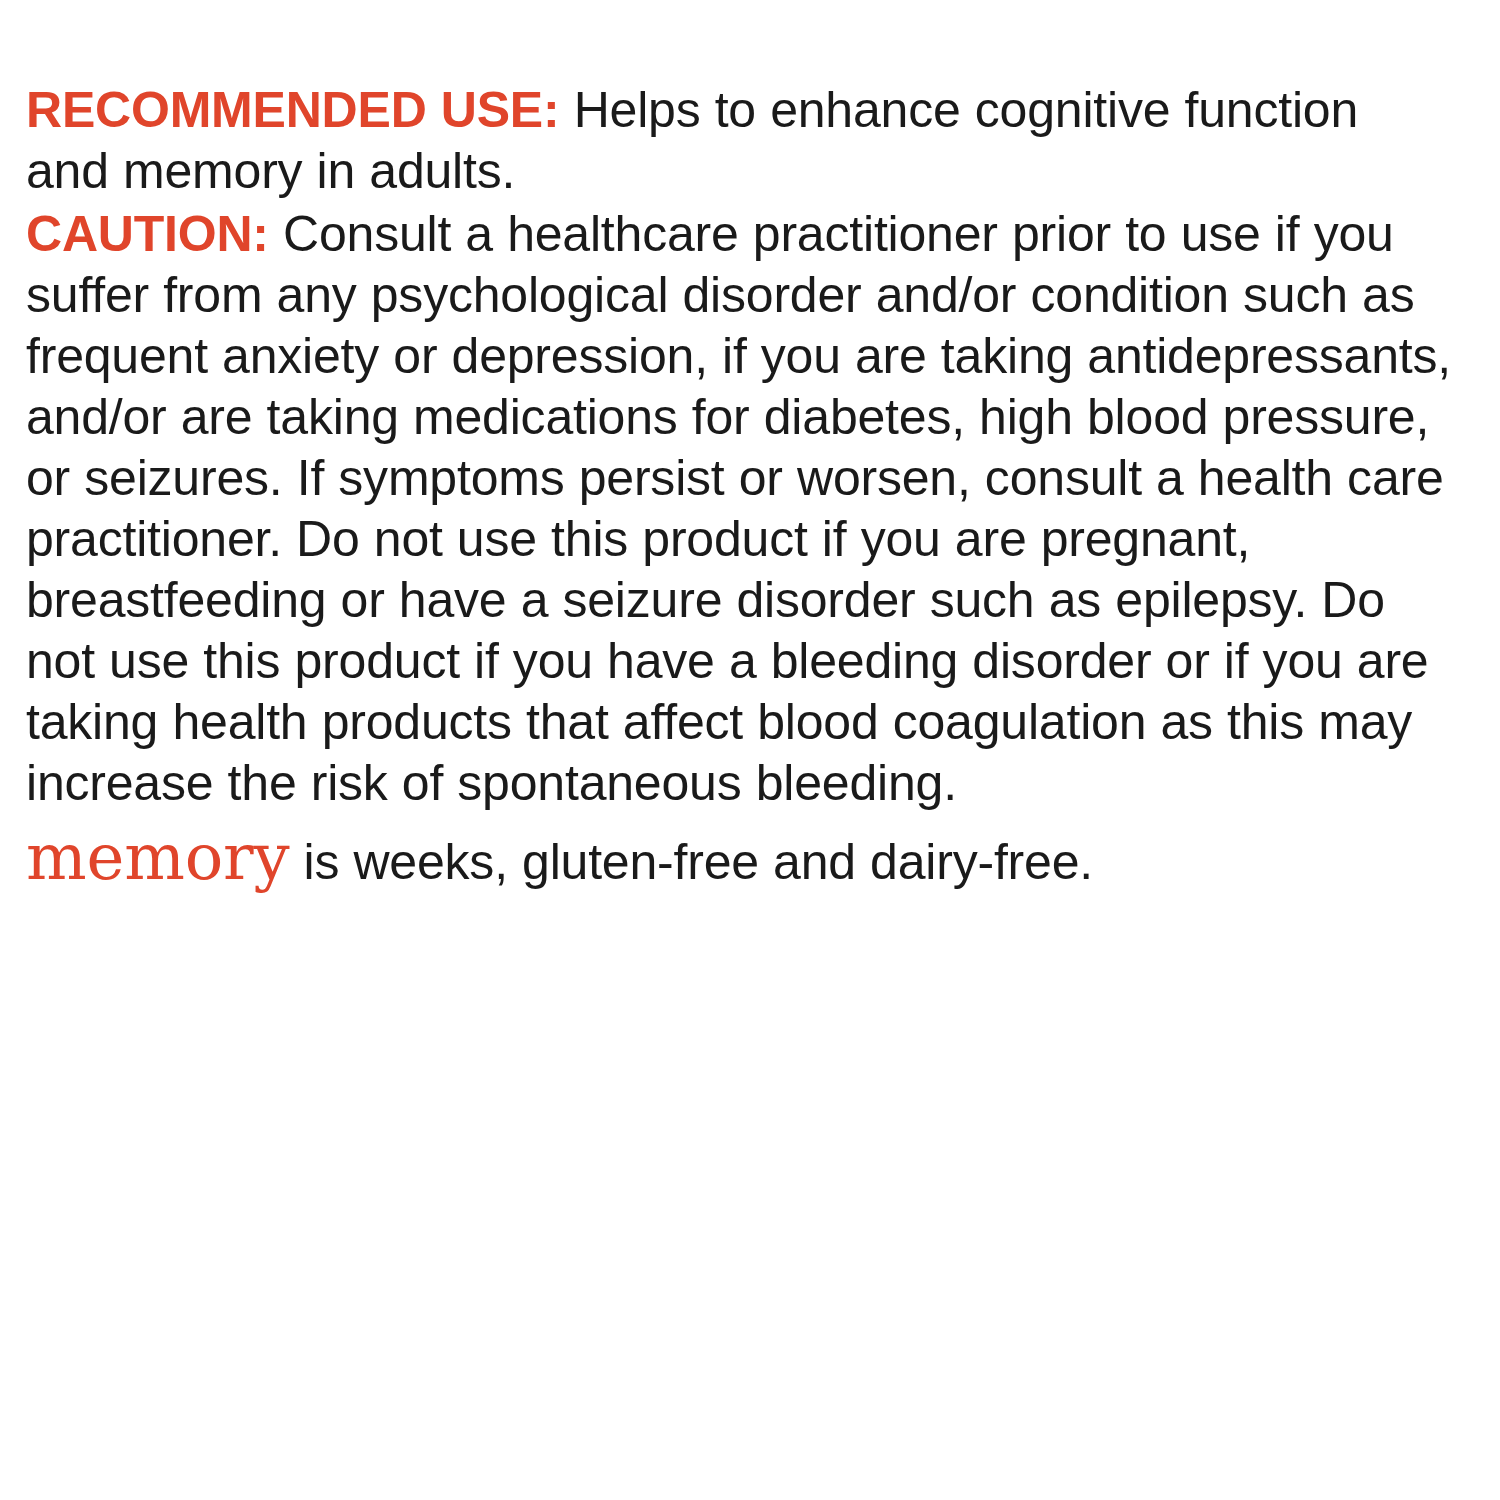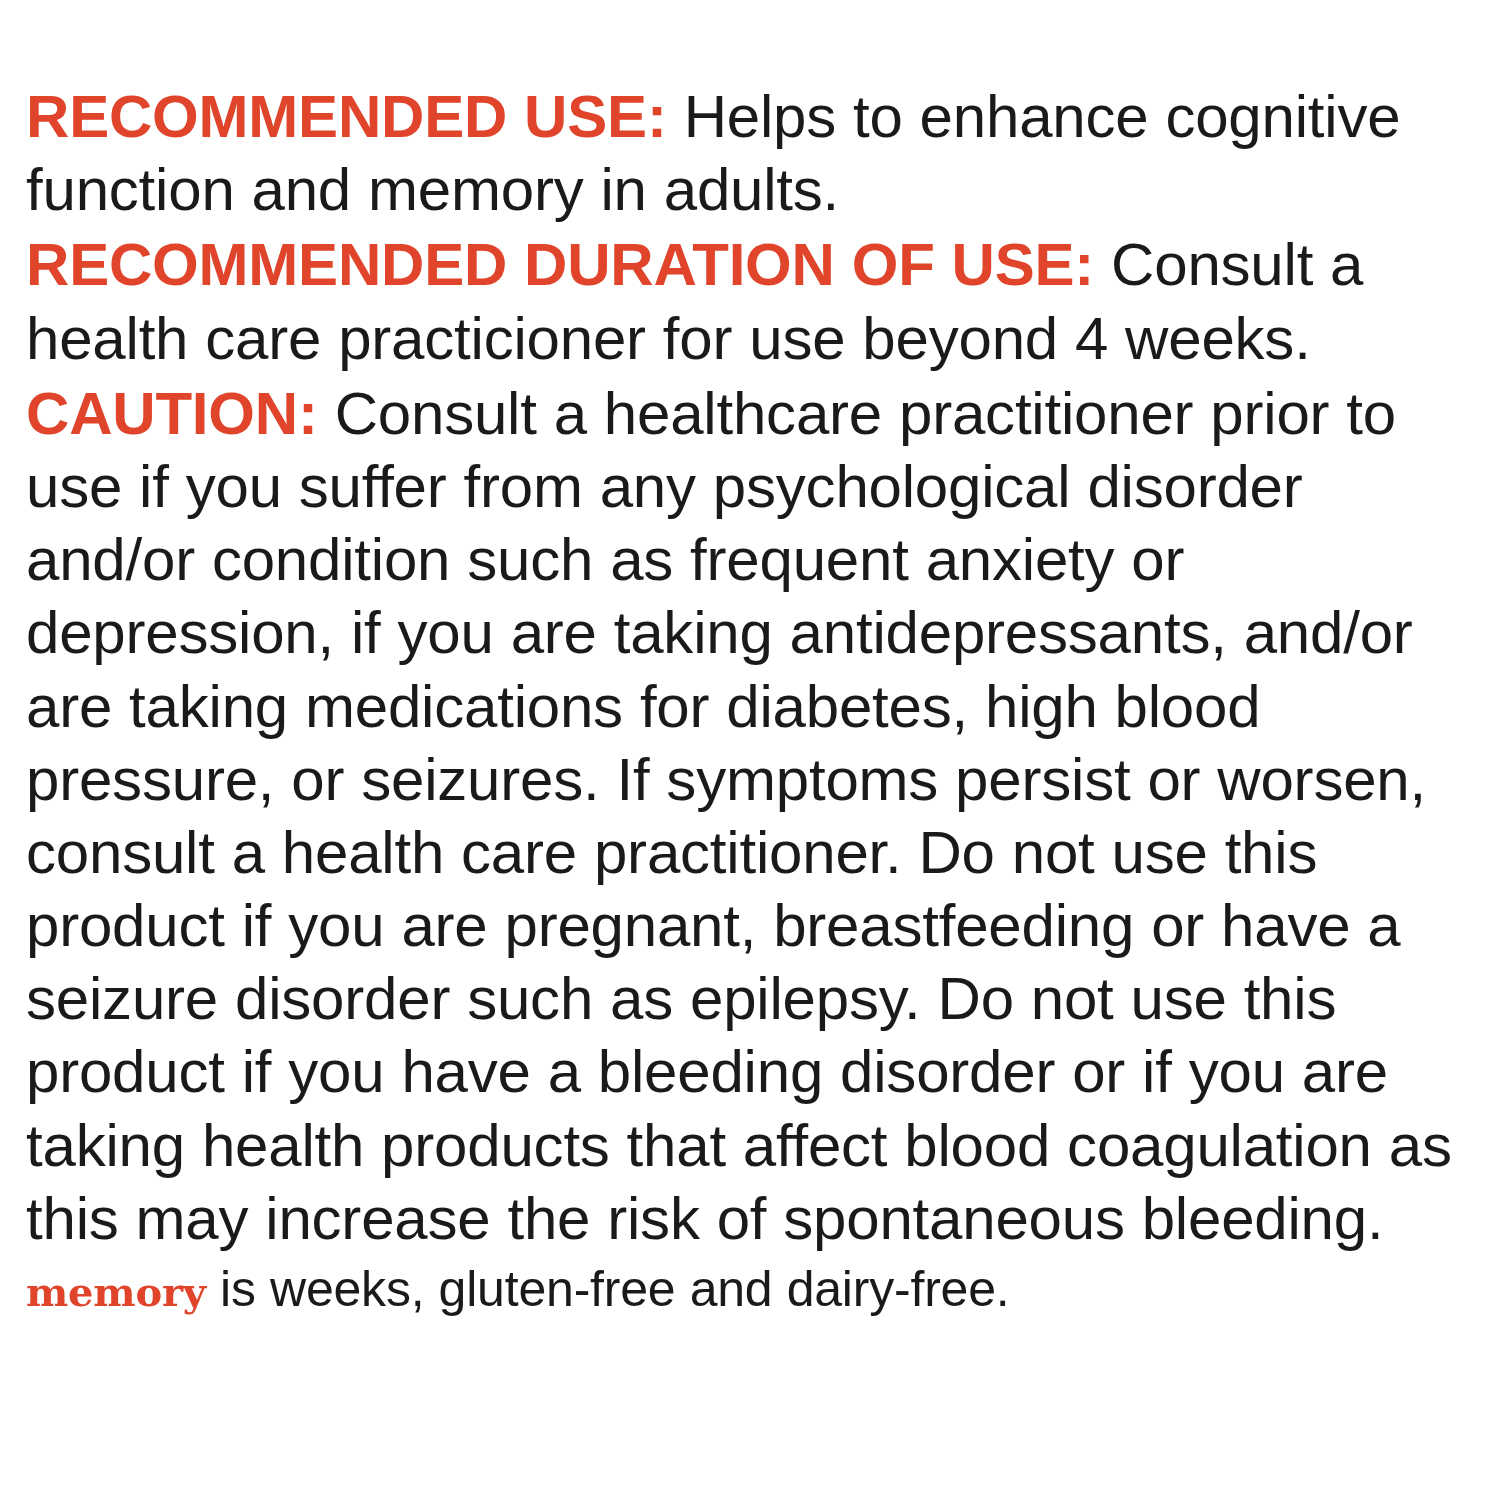--- a/index.html
+++ b/index.html
@@ -15,21 +15,21 @@
     overflow: hidden;
   }
   .label-panel {
     box-sizing: border-box;
     width: 1500px;
     height: 1500px;
     padding: 80px 48px 40px 26px;
     background: #ffffff;
   }
   .block {
-    font-size: 60px;
+    font-size: 50px;
     line-height: 1.22;
     letter-spacing: -0.2px;
     color: #1a1a1a;
     margin: 0 0 2px 0;
     text-align: left;
     word-spacing: 0.5px;
   }
   .heading {
     color: #e0452b;
     font-weight: bold;
@@ -38,38 +38,35 @@
     color: #1a1a1a;
     font-weight: normal;
   }
   .brand-line {
     font-size: 50px;
     line-height: 1.22;
     margin: 4px 0 0 0;
   }
   .brand-word {
     color: #e0452b;
-    font-weight: bold;
+    font-weight: normal;
     font-family: "DejaVu Serif", serif;
-    font-size: 40px;
+    font-size: 64px;
   }
 </style>
 </head>
 <body>
 
 <div class="label-panel">
 
   <p class="block">
     <span class="heading">RECOMMENDED USE:</span><span class="body-text"> Helps to enhance cognitive function and memory in adults.</span>
   </p>
 
 
-  <p class="block">
-    <span class="heading">RECOMMENDED DURATION OF USE:</span><span class="body-text"> Consult a health care practicioner for use beyond 4 weeks.</span>
-  </p>
 
   <p class="block">
     <span class="heading">CAUTION:</span><span class="body-text"> Consult a healthcare practitioner prior to use if you suffer from any psychological disorder and/or condition such as frequent anxiety or depression, if you are taking antidepressants, and/or are taking medications for diabetes, high blood pressure, or seizures. If symptoms persist or worsen, consult a health care practitioner. Do not use this product if you are pregnant, breastfeeding or have a seizure disorder such as epilepsy. Do not use this product if you have a bleeding disorder or if you are taking health products that affect blood coagulation as this may increase the risk of spontaneous bleeding.</span>
   </p>
 
   <p class="block brand-line">
     <span class="brand-word">memory</span><span class="body-text"> is weeks, gluten-free and dairy-free.</span>
   </p>
 
 </div>

